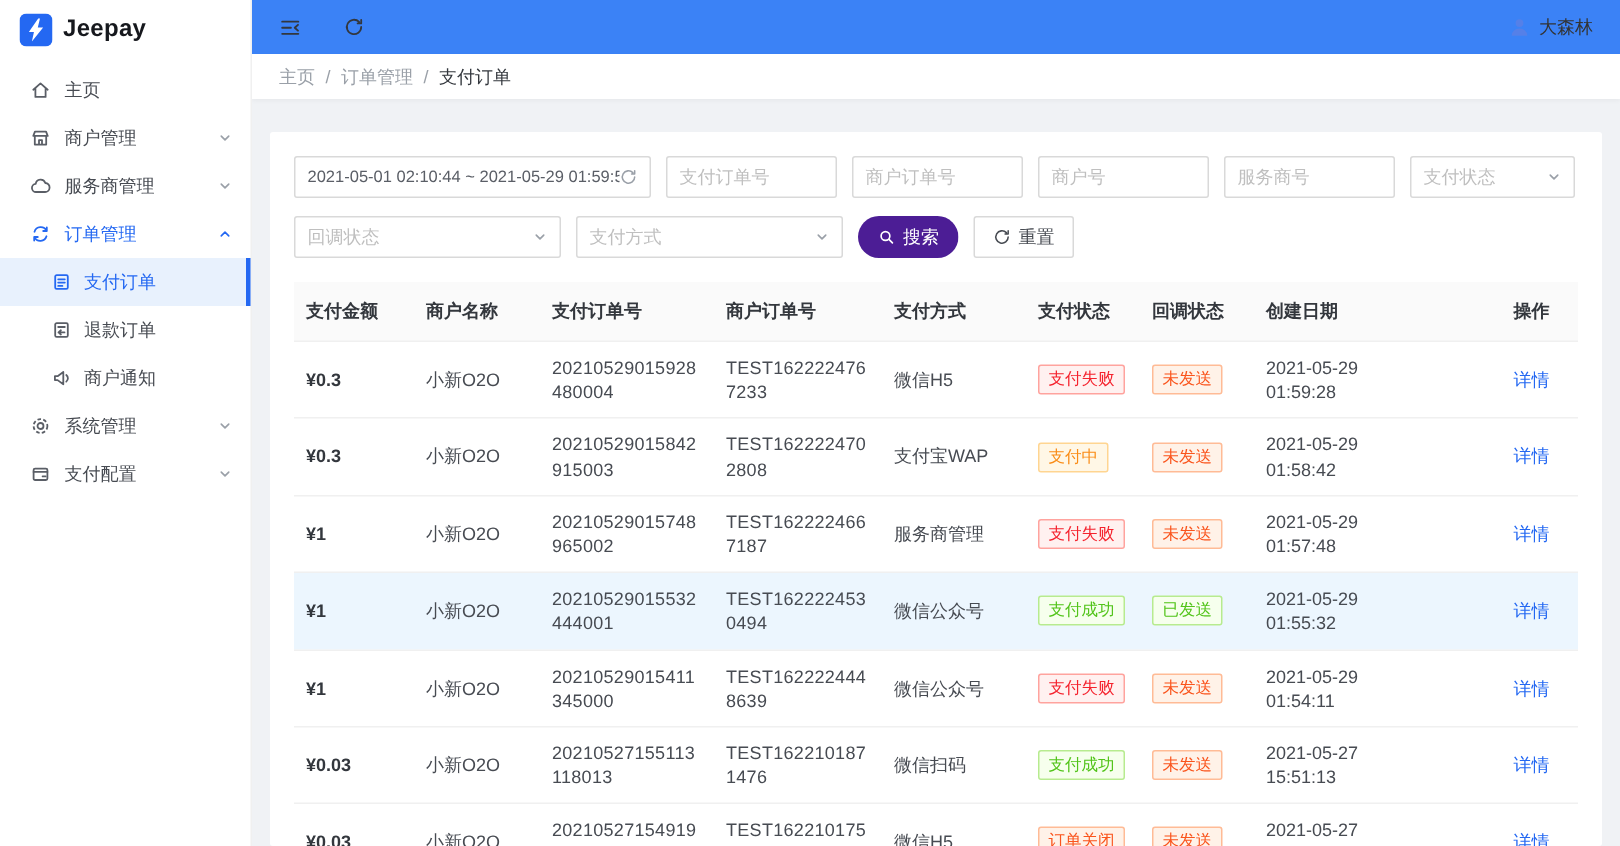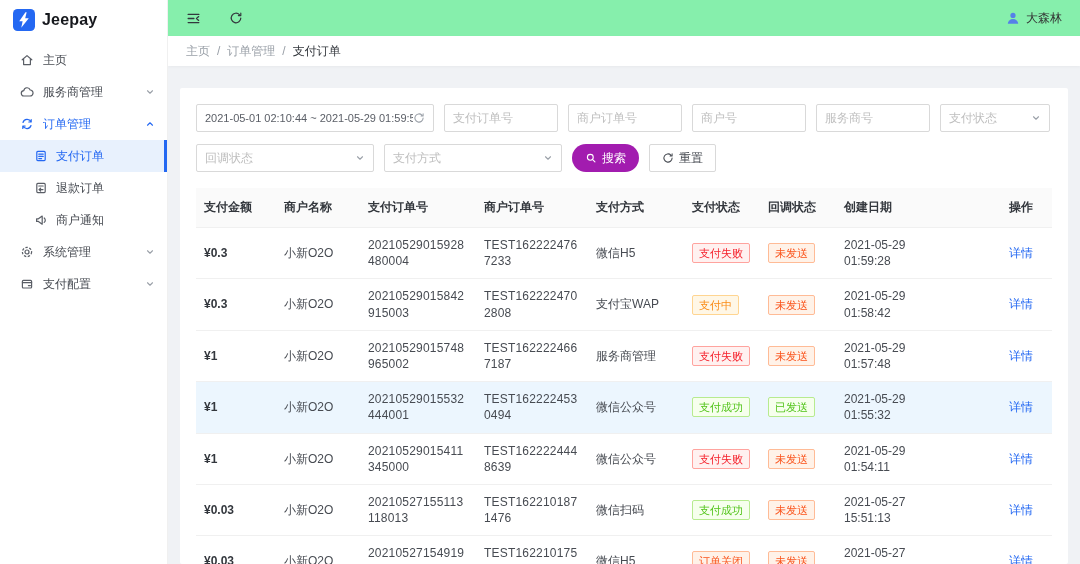--- a/index.html
+++ b/index.html
@@ -16,21 +16,21 @@
   .menu-item .mi-icon { width:14px; height:14px; margin-right:9px; display:inline-flex; color:#5a5e66; }
   .chev { margin-left:auto; display:inline-flex; color:#9aa0a8; }
   .menu-item.active-group, .menu-item.active-group .mi-icon, .menu-item.active-group .chev { color:#2468f2; }
   .submenu-item { height:32px; display:flex; align-items:center; padding-left:34px; color:#474b52; cursor:pointer; }
   .submenu-item .mi-icon { width:14px; height:14px; margin-right:8px; display:inline-flex; color:#5a5e66; }
   .submenu-item.selected { background:#e8f1fd; color:#2468f2; border-right:3px solid #2468f2; }
   .submenu-item.selected .mi-icon { color:#2468f2; }
 
   
   .main { flex:1; display:flex; flex-direction:column; min-width:0; }
-  .topbar { height:36px; background:#86efac; display:flex; align-items:center; gap:28px; padding:0 18px; }
+  .topbar { height:36px; background:#3b82f6; display:flex; align-items:center; gap:28px; padding:0 18px; }
   .tb-icon { display:inline-flex; color:#33373d; cursor:pointer; }
   .tb-right { margin-left:auto; display:flex; align-items:center; gap:6px; cursor:pointer; }
   .crumb-bar { height:30px; background:#fff; display:flex; align-items:center; gap:7px; padding:0 18px;
     color:#9aa0a8; box-shadow:0 1px 3px rgba(0,0,0,.04); }
   .crumb-link { cursor:pointer; }
   .crumb-current { color:#33373d; }
 
   .content { flex:1; padding:22px 12px 0; min-height:0; }
   .card { background:#fff; border-radius:2px; height:100%; padding:16px 16px 0; }
 
@@ -41,21 +41,21 @@
   .date-text { font-size:11px; white-space:nowrap; overflow:hidden; }
   .sync { margin-left:auto; display:inline-flex; color:#9aa0a8; }
   input.ctrl { width:114px; height:28px; border:1px solid #d9d9d9; border-radius:2px; padding:0 8px;
     font-size:12px; color:#474b52; font-family:inherit; outline:none; }
   input.ctrl::placeholder { color:#bfbfbf; }
   .select { width:110px; height:28px; border:1px solid #d9d9d9; border-radius:2px; background:#fff;
     display:flex; align-items:center; justify-content:space-between; padding:0 8px; color:#bfbfbf; cursor:pointer; }
   .select.wide { width:178px; }
   .btn { height:28px; border-radius:2px; display:inline-flex; align-items:center; gap:5px; padding:0 12px;
     font-size:12px; cursor:pointer; border:1px solid transparent; font-family:inherit; }
-  .btn-primary { background:#a21caf; color:#fff;border-radius:14px; }
+  .btn-primary { background:#4c1d95; color:#fff;border-radius:14px; }
   .btn-default { background:#fff; border-color:#d9d9d9; color:#474b52; }
   .btn .b-icon { display:inline-flex; }
 
   
   table { width:100%; border-collapse:collapse; table-layout:fixed; margin-top:16px; }
   th { text-align:left; font-weight:bold; color:#33373d; background:#fafafa; padding:11px 8px;
     border-bottom:1px solid #f0f0f0; white-space:nowrap;font-family:Liberation Mono, monospace; }
   td { padding:9px 8px; border-bottom:1px solid #f0f0f0; color:#474b52; line-height:1.35; vertical-align:middle; }
   tr.highlight td { background:#ecf6fe; }
   .amount-cell { font-weight:bold; color:#33373d; }
@@ -90,20 +90,33 @@
 
       <div class="menu-item">
         <span class="mi-icon">
           <svg width="14" height="14" viewBox="0 0 14 14" fill="none" stroke="currentColor" stroke-width="1.2" stroke-linecap="round" stroke-linejoin="round">
               <path d="M2.2 6.8 L7 2.6 L11.8 6.8 M3.6 6 V11.6 H10.4 V6"></path>
             </svg>
         </span>
         <span>主页</span>
       </div>
 
+      <div class="menu-item">
+        <span class="mi-icon">
+          <svg width="14" height="14" viewBox="0 0 14 14" fill="none" stroke="currentColor" stroke-width="1.2" stroke-linecap="round" stroke-linejoin="round">
+              <path d="M3.2 5.6 V11.4 H10.8 V5.6 M2.2 5.6 H11.8 L10.7 2.8 H3.3 Z M6 11.2 V8.4 H8 V11.2"></path>
+            </svg>
+        </span>
+        <span>商户管理</span>
+        <span class="chev">
+          <svg width="10" height="10" viewBox="0 0 12 12" fill="none" stroke="currentColor" stroke-width="1.3" stroke-linecap="round" stroke-linejoin="round">
+              <path d="M3 4.5 L6 7.5 L9 4.5"></path>
+            </svg>
+        </span>
+      </div>
 
       <div class="menu-item">
         <span class="mi-icon">
           <svg width="14" height="14" viewBox="0 0 14 14" fill="none" stroke="currentColor" stroke-width="1.2" stroke-linecap="round" stroke-linejoin="round">
               <path d="M4.2 11 a2.7 2.7 0 0 1 -.4 -5.4 a3.3 3.3 0 0 1 6.4 -.6 a2.5 2.5 0 0 1 -.3 6 Z"></path>
             </svg>
         </span>
         <span>服务商管理</span>
         <span class="chev">
           <svg width="10" height="10" viewBox="0 0 12 12" fill="none" stroke="currentColor" stroke-width="1.3" stroke-linecap="round" stroke-linejoin="round">

